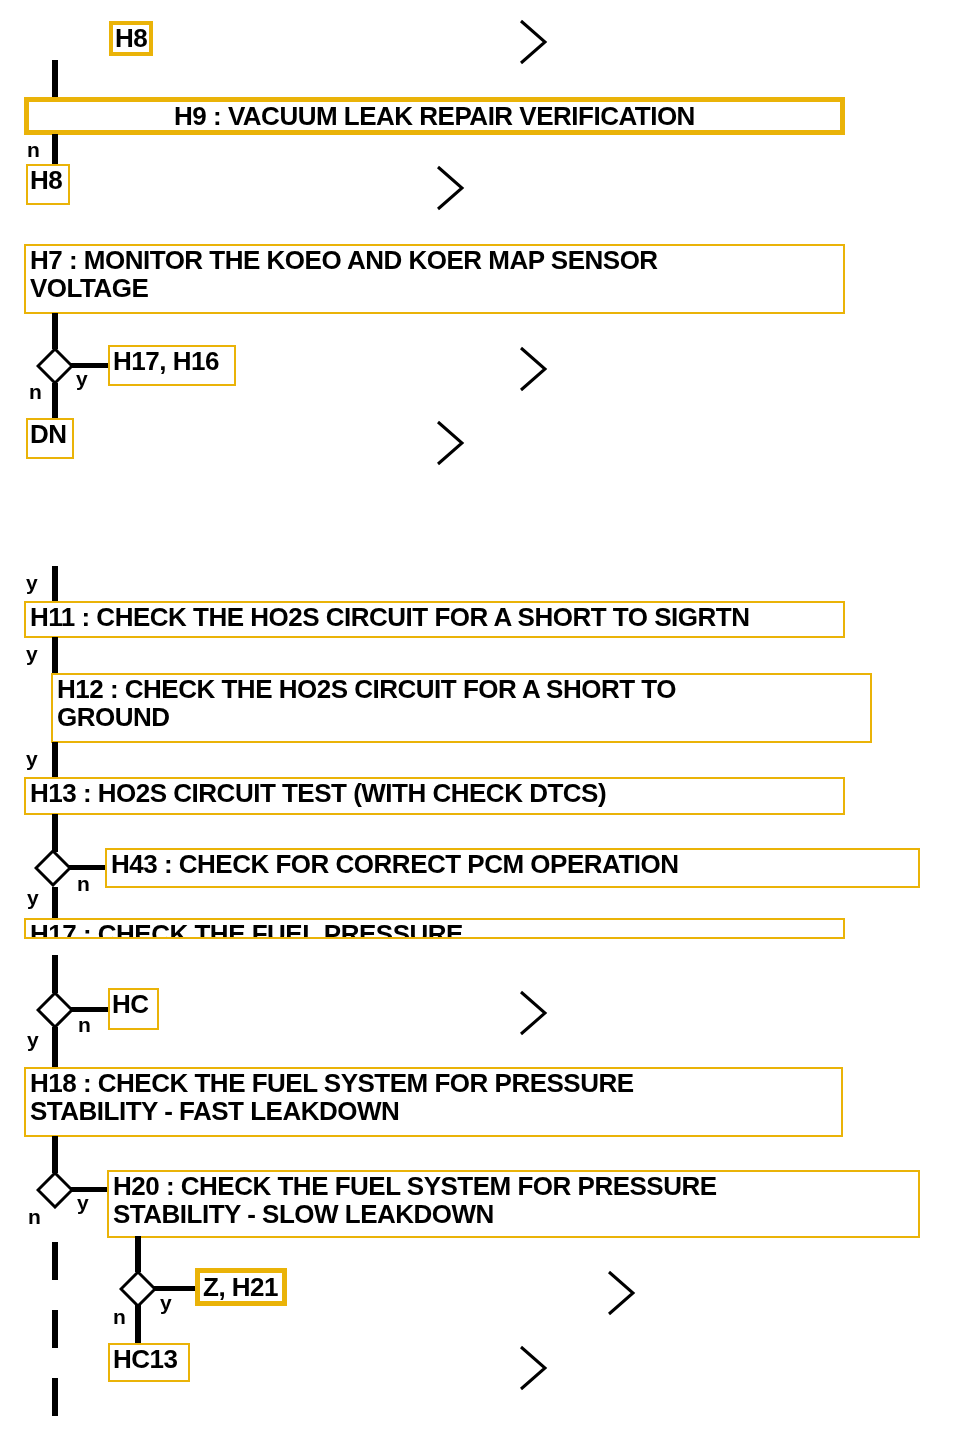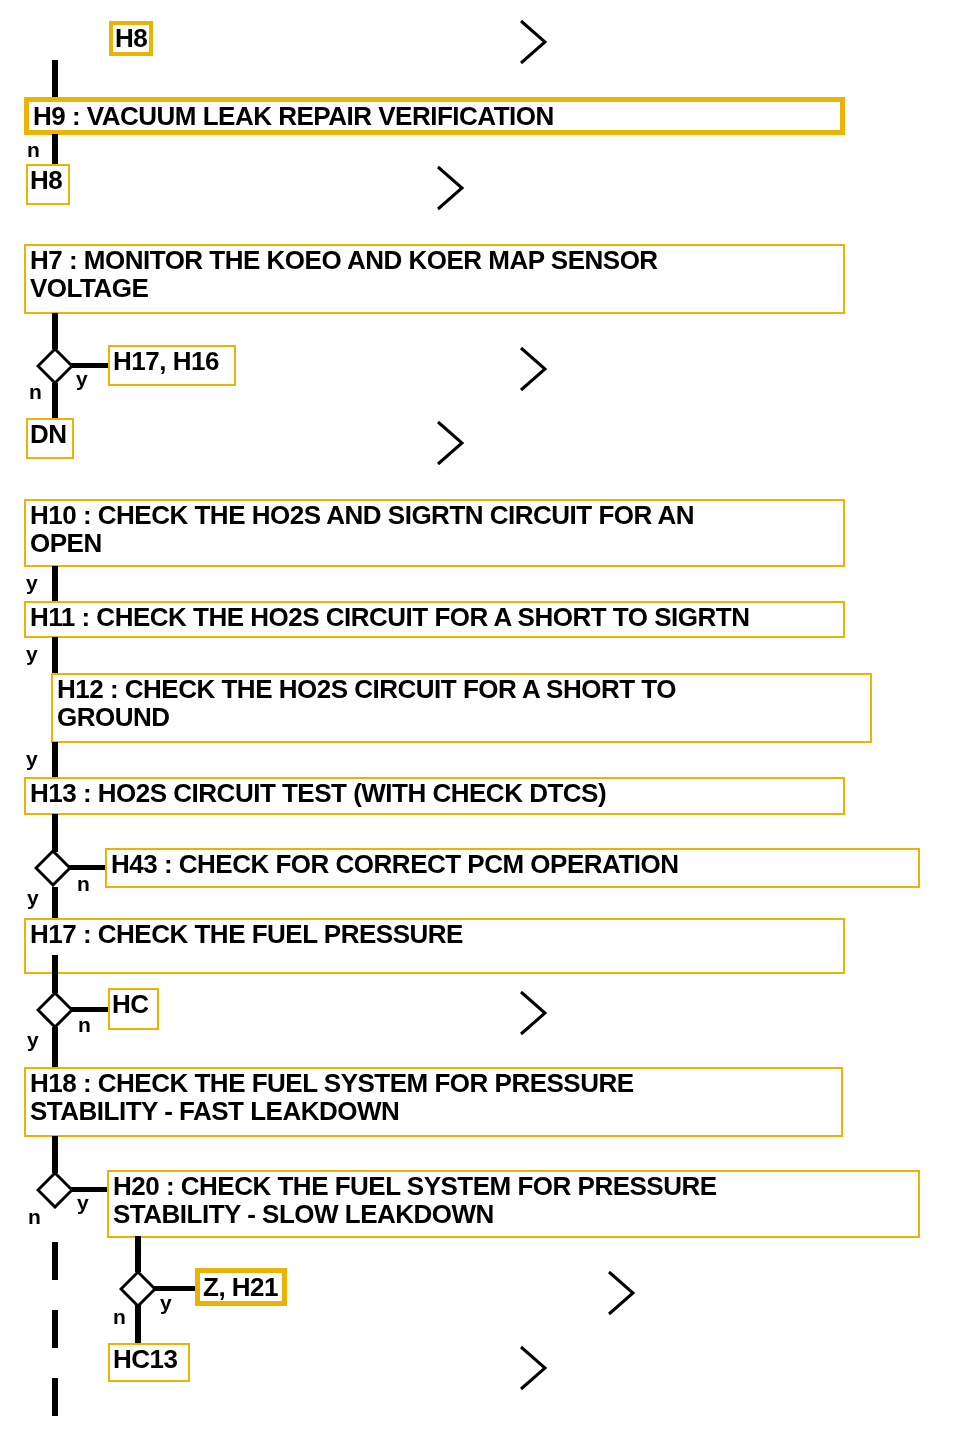--- a/index.html
+++ b/index.html
@@ -50,21 +50,21 @@
 
   <div class="box thin" style="left:109px;top:21px;width:44px;height:35px;line-height:27px;padding:0 2px;">H8</div>
   <div class="chev" style="left:518px;top:18px;">
     <svg width="32" height="48" viewBox="0 0 32 48">
         <polyline points="3,3 27,24 3,45" fill="none" stroke="#000" stroke-width="3"></polyline>
       </svg>
   </div>
 
   <div class="vline x52" style="top:60px;height:38px;"></div>
 
-  <div class="box b5" style="left:24px;top:97px;width:821px;height:38px;">H9 : VACUUM LEAK REPAIR VERIFICATION</div>
+  <div class="box b5" style="left:24px;top:97px;width:821px;height:38px;text-align:center;">H9 : VACUUM LEAK REPAIR VERIFICATION</div>
 
   <div class="blabel" style="left:27px;top:139px;">n</div>
   <div class="vline x52" style="top:134px;height:31px;"></div>
 
   <div class="box" style="left:26px;top:164px;width:44px;height:41px;padding:0 2px;">H8</div>
   <div class="chev" style="left:435px;top:164px;">
     <svg width="32" height="48" viewBox="0 0 32 48">
         <polyline points="3,3 27,24 3,45" fill="none" stroke="#000" stroke-width="3"></polyline>
       </svg>
   </div>
@@ -92,22 +92,20 @@
 
   <div class="vline x52" style="top:383px;height:36px;"></div>
 
   <div class="box" style="left:26px;top:418px;width:48px;height:41px;padding:0 2px;">DN</div>
   <div class="chev" style="left:435px;top:419px;">
     <svg width="32" height="48" viewBox="0 0 32 48">
         <polyline points="3,3 27,24 3,45" fill="none" stroke="#000" stroke-width="3"></polyline>
       </svg>
   </div>
 
-  <div class="box" style="left:24px;top:499px;width:821px;height:68px;">H10 : CHECK THE HO2S AND SIGRTN CIRCUIT FOR AN
-OPEN</div>
   <div class="blabel" style="left:26px;top:572px;">y</div>
   <div class="vline x52" style="top:566px;height:36px;"></div>
 
   <div class="box" style="left:24px;top:601px;width:821px;height:37px;">H11 : CHECK THE HO2S CIRCUIT FOR A SHORT TO SIGRTN</div>
   <div class="blabel" style="left:26px;top:643px;">y</div>
   <div class="vline x52" style="top:637px;height:37px;"></div>
 
   <div class="box" style="left:24px;top:673px;width:821px;height:70px;margin-left:27px;">H12 : CHECK THE HO2S CIRCUIT FOR A SHORT TO
 GROUND</div>
   <div class="blabel" style="left:26px;top:748px;">y</div>
@@ -122,21 +120,21 @@
       </svg>
   </div>
   <div class="blabel" style="left:77px;top:873px;">n</div>
   <div class="blabel" style="left:27px;top:887px;">y</div>
   <div class="hline" style="left:69px;top:865px;width:37px;"></div>
 
   <div class="box" style="left:105px;top:848px;width:815px;height:40px;">H43 : CHECK FOR CORRECT PCM OPERATION</div>
 
   <div class="vline x52" style="top:887px;height:32px;"></div>
 
-  <div class="box" style="left:24px;top:918px;width:821px;height:56px;">H17 : CHECK THE FUEL PRESSURE</div>
+  <div class="box" style="left:24px;top:918px;width:821px;height:21px;">H17 : CHECK THE FUEL PRESSURE</div>
   <div class="vline x52" style="top:955px;height:38px;"></div>
 
   <div class="diamond" style="left:36px;top:991px;">
     <svg width="38" height="38" viewBox="0 0 38 38">
         <polygon points="19,2 36,19 19,36 2,19" fill="#fff" stroke="#000" stroke-width="3"></polygon>
       </svg>
   </div>
   <div class="blabel" style="left:78px;top:1014px;">n</div>
   <div class="blabel" style="left:27px;top:1029px;">y</div>
   <div class="hline" style="left:71px;top:1007px;width:38px;"></div>

